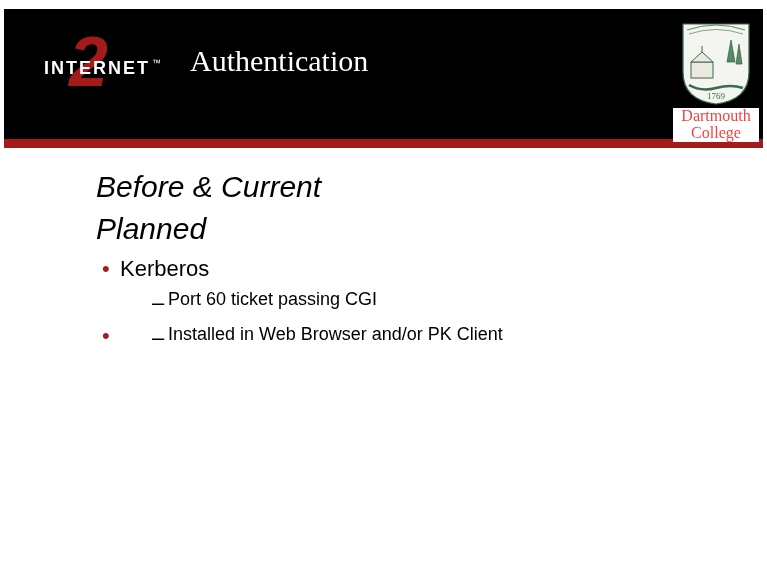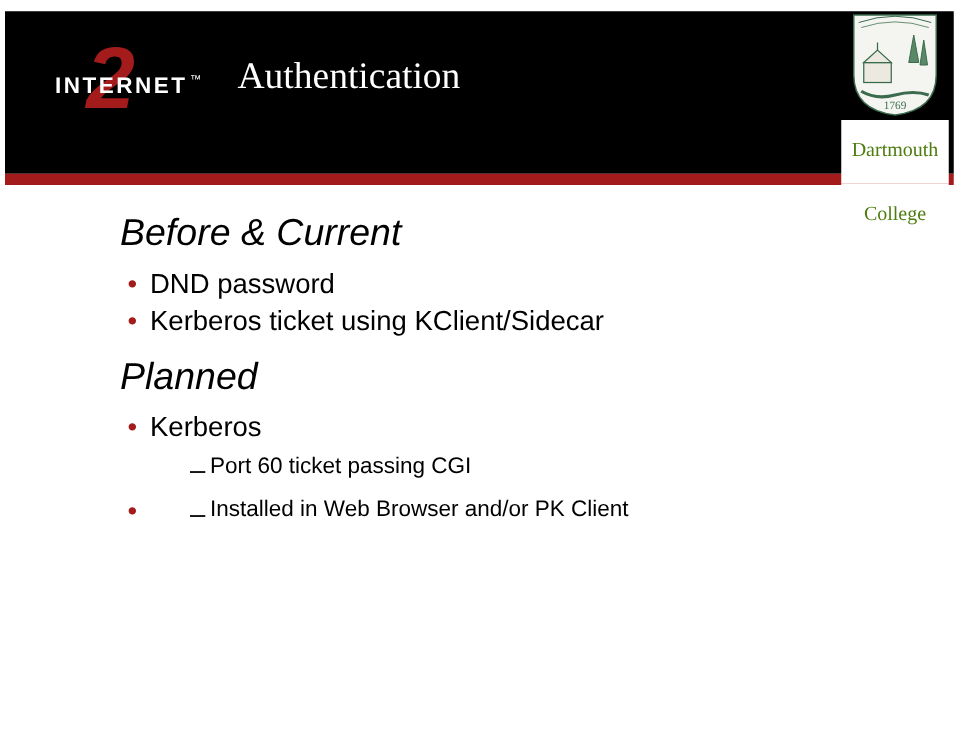--- a/index.html
+++ b/index.html
@@ -10,23 +10,23 @@
   .header-red { position: absolute; top: 139px; left: 4px; width: 759px; height: 9px; background: #a31b1b; }
 
   .i2-logo { position: absolute; top: 28px; left: 14px; width: 150px; height: 72px; }
   .i2-logo .word { color: #fff; font-weight: bold; font-family: "Arial Black", Arial, sans-serif; font-size: 18px; letter-spacing: 2px; position: absolute; top: 30px; left: 30px; }
   .i2-logo .two-bg { position: absolute; top: -6px; left: 55px; font-size: 70px; font-weight: 900; color: #a31b1b; font-family: "Arial Black", Arial, sans-serif; font-style: italic; }
   .i2-logo .tm { position: absolute; top: 30px; left: 138px; color: #fff; font-size: 9px; }
 
   .title { position: absolute; top: 44px; left: 190px; font-family: "Times New Roman", Times, serif; font-size: 30px; color: #fff; }
 
   .dartmouth-block { position: absolute; top: 10px; right: 8px; width: 86px; text-align: center; }
-  .shield { width: 70px; height: 84px; margin: 0 auto 2px auto; position: relative; }
+  .shield { width: 70px; height: 84px; margin: 12px auto 2px auto; position: relative; }
   .shield svg { display: block; }
-  .dartmouth-label { font-family: "Times New Roman", Times, serif; font-size: 16px; color: #4d7c0f; line-height: 1.05; background: #fff; padding: 17px 2px; }
+  .dartmouth-label { font-family: "Times New Roman", Times, serif; font-size: 16px; color: #ef4444; line-height: 1.05; background: #fff; padding: 0 2px; }
 
   .content { position: absolute; top: 170px; left: 96px; width: 600px; }
   .section-head { font-family: Arial, sans-serif; font-style: italic; font-size: 30px; color: #000; margin-bottom: 8px; }
   ul.bul { list-style: none; margin: 0 0 14px 0; }
   ul.bul li { position: relative; padding-left: 24px; font-size: 22px; color: #000; line-height: 1.35; }
   ul.bul li::before { content: "•"; position: absolute; left: 6px; top: 0; color: #a31b1b; font-size: 22px; }
 
   ul.dash { list-style: none; margin: 2px 0 8px 0; }
   ul.dash li { position: relative; padding-left: 48px; font-size: 18px; color: #000; line-height: 1.5; }
   ul.dash li::before { content: "–"; position: absolute; left: 32px; top: 0; color: #000; }
@@ -65,24 +65,20 @@
         <path d="M8 12 Q35 3 62 12" fill="none" stroke="#3a6b4c" stroke-width="0.6"></path>
       </svg>
     </div>
     <div class="dartmouth-label">Dartmouth</div>
     <div class="dartmouth-label">College</div>
   </div>
 
   <div class="content">
 
     <div class="section-head">Before &amp; Current</div>
-    <ul class="bul">
-      <li>DND password</li>
-      <li>Kerberos ticket using KClient/Sidecar</li>
-    </ul>
 
     <div class="section-head">Planned</div>
     <ul class="bul">
       <li>
         <span>Kerberos</span>
         <ul class="dash">
           <li>Port 60 ticket passing CGI</li>
         </ul>
       </li>
       <li>

